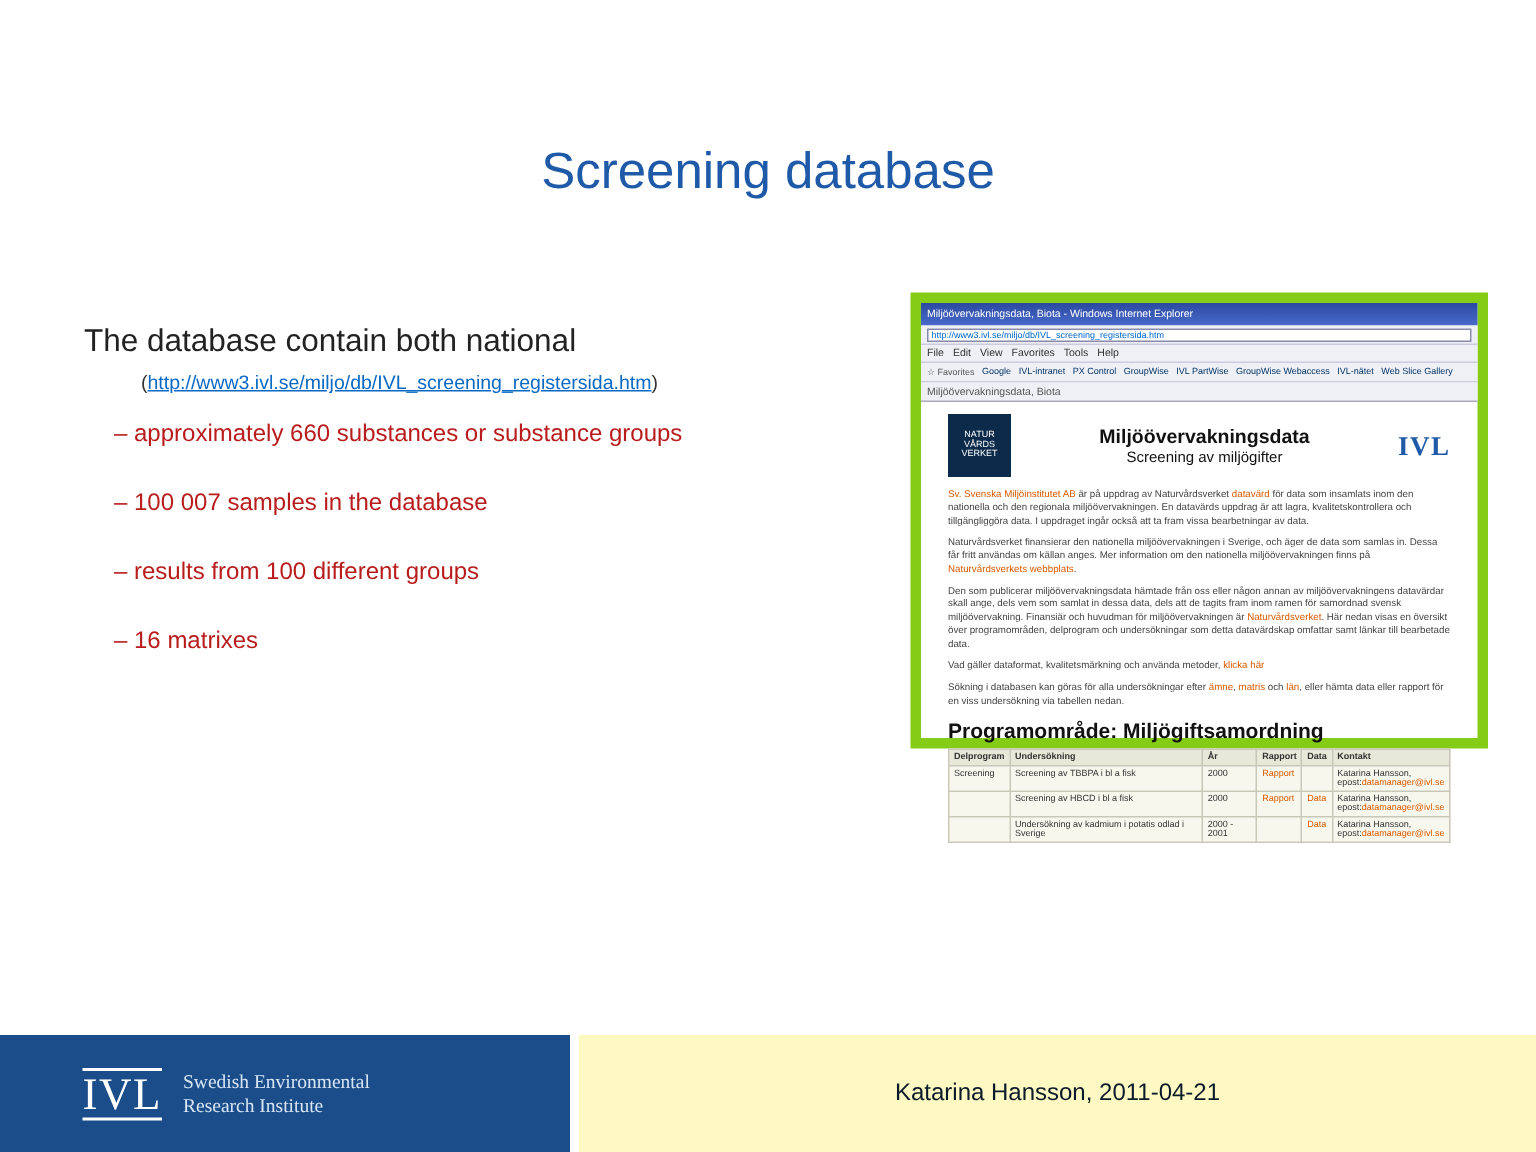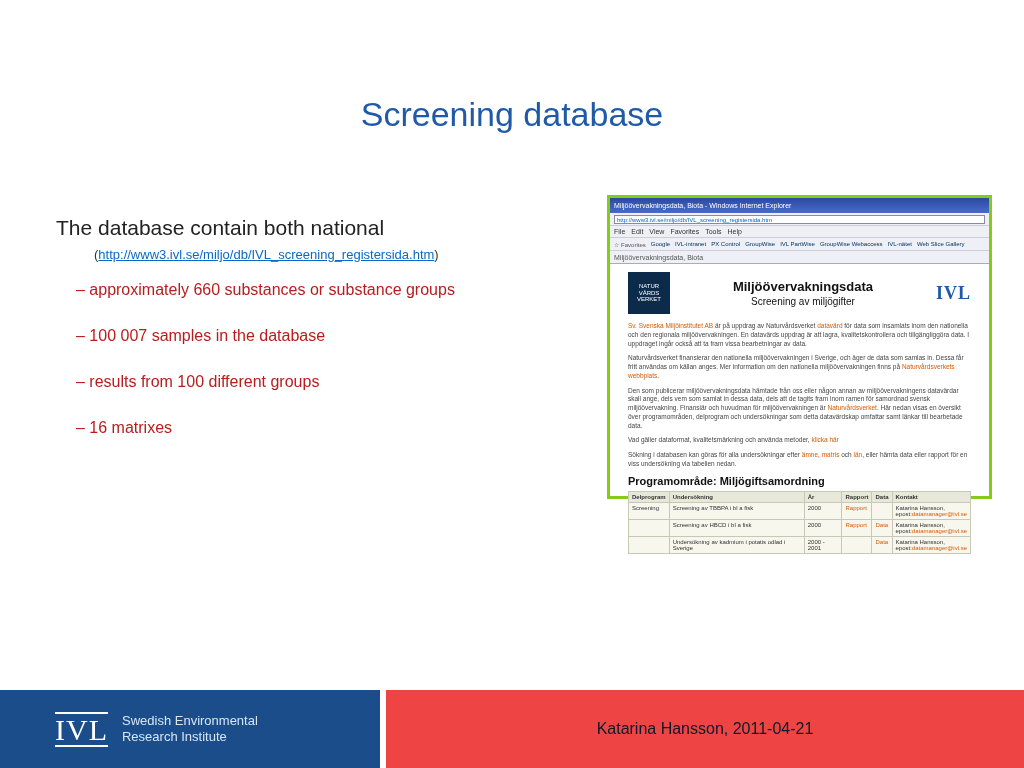--- a/index.html
+++ b/index.html
@@ -8,50 +8,50 @@
   .title { position: absolute; top: 95px; left: 0; width: 100%; text-align: center; color: #1f5aa8; font-family: Verdana, sans-serif; font-weight: normal; font-size: 34px; }
   .body-left { position: absolute; top: 215px; left: 56px; width: 480px; }
   .intro { font-size: 21px; color: #222; line-height: 1.25; margin-bottom: 6px; }
   .intro-indent { padding-left: 38px; display: block; }
   .url-line { font-size: 13px; padding-left: 38px; margin-bottom: 18px; }
   .url-line a { color: #0a69c4; text-decoration: underline; }
   .paren { color: #333; }
   .bullets { list-style: none; }
   .bullets li { font-size: 16px; color: #b91c1c; line-height: 1.25; margin-bottom: 26px; padding-left: 38px; text-indent: -18px; }
   .bullets li::before { content: "– "; }
-  .screenshot { position: absolute; top: 195px; right: 32px; width: 385px; height: 304px; background: #fff; border: 3px solid #84cc16; font-family: Arial, sans-serif; }
+  .screenshot { position: absolute; top: 195px; right: 32px; width: 385px; height: 304px; background: #fff; border: 7px solid #84cc16; font-family: Arial, sans-serif; }
   .ss-titlebar { height: 15px; background: linear-gradient(#2a4aa0, #4a6acc); display: flex; align-items: center; padding: 0 4px; }
   .ss-titlebar span { color: #fff; font-size: 7px; }
   .ss-addr { height: 13px; background: #eef0f5; display: flex; align-items: center; padding: 0 4px; border-bottom: 1px solid #ccd; }
   .ss-addr-box { flex: 1; height: 9px; background: #fff; border: 1px solid #88a; font-size: 6px; color: #06c; padding: 0 2px; line-height: 8px; overflow: hidden; }
   .ss-menu { height: 12px; background: #eef0f5; display: flex; gap: 6px; padding: 0 4px; font-size: 7px; color: #333; align-items: center; border-bottom: 1px solid #ccd; }
   .ss-fav { height: 13px; background: #eef0f5; display: flex; gap: 5px; padding: 0 4px; font-size: 6px; color: #036; align-items: center; border-bottom: 1px solid #ccd; overflow: hidden; white-space: nowrap; }
   .ss-fav .fv { color: #555; }
   .ss-tab { height: 13px; background: #eef0f5; display: flex; align-items: center; padding: 0 4px; font-size: 7px; color: #555; border-bottom: 1px solid #aab; }
   .ss-page { padding: 8px 18px; }
   .ss-header { display: flex; justify-content: space-between; align-items: center; margin-bottom: 8px; gap: 6px; }
   .nv-badge { width: 42px; height: 42px; background: #0c2a4a; color: #fff; font-size: 6px; display: flex; flex-direction: column; align-items: center; justify-content: center; line-height: 1.1; text-align: center; }
   .ss-h-text { flex: 1; text-align: center; }
   .ss-h1 { font-size: 13px; font-weight: bold; color: #111; }
   .ss-h2 { font-size: 10px; font-weight: normal; color: #111; margin-top: 2px; }
   .ivl-mini { font-family: Georgia, serif; font-weight: bold; color: #1f5aa8; font-size: 18px; letter-spacing: 1px; }
   .ss-para { font-size: 6.5px; color: #444; line-height: 1.35; margin-bottom: 6px; }
   .ss-para .lnk { color: #d85a00; }
-  .ss-sub { font-size: 11px; font-weight: bold; color: #111; margin: 6px 0 4px; }
+  .ss-sub { font-size: 14px; font-weight: bold; color: #111; margin: 6px 0 4px; }
   .ss-table { width: 100%; border-collapse: collapse; font-size: 6px; }
   .ss-table th, .ss-table td { border: 1px solid #c8c8b8; padding: 2px 3px; text-align: left; vertical-align: top; }
   .ss-table th { background: #e8e8d8; color: #333; font-weight: bold; }
   .ss-table td { background: #f7f7ee; color: #333; }
   .ss-table .cl { color: #d85a00; }
   .footer { position: absolute; bottom: 0; left: 0; width: 100%; height: 78px; display: flex; }
   .footer-left { width: 380px; background: #1b4d8a; display: flex; align-items: center; padding-left: 55px; gap: 14px; }
   .ivl-logo { display: flex; align-items: flex-end; gap: 1px; }
   .ivl-logo-text { font-family: Georgia, 'Times New Roman', serif; font-size: 30px; color: #fff; letter-spacing: 1px; border-top: 2.5px solid #fff; border-bottom: 2.5px solid #fff; line-height: 1; padding: 1px 0 0; }
-  .ivl-sub { color: #d8e6f4; font-family: Liberation Sans, sans-serif; font-size: 13px; line-height: 1.25; }
-  .footer-right { flex: 1; background: #ef4444; display: flex; align-items: center; justify-content: center; color: #0a1a2a; font-size: 16px; }
+  .ivl-sub { color: #d8e6f4; font-family: Liberation Serif, serif; font-size: 13px; line-height: 1.25; }
+  .footer-right { flex: 1; background: #fef9c3; display: flex; align-items: center; justify-content: center; color: #0a1a2a; font-size: 16px; }
   .footer-gap { width: 6px; background: #fff; }
 </style>
 </head>
 <body>
 
 <div class="slide">
 
   <h1 class="title">Screening database</h1>
 
   <div class="body-left">

